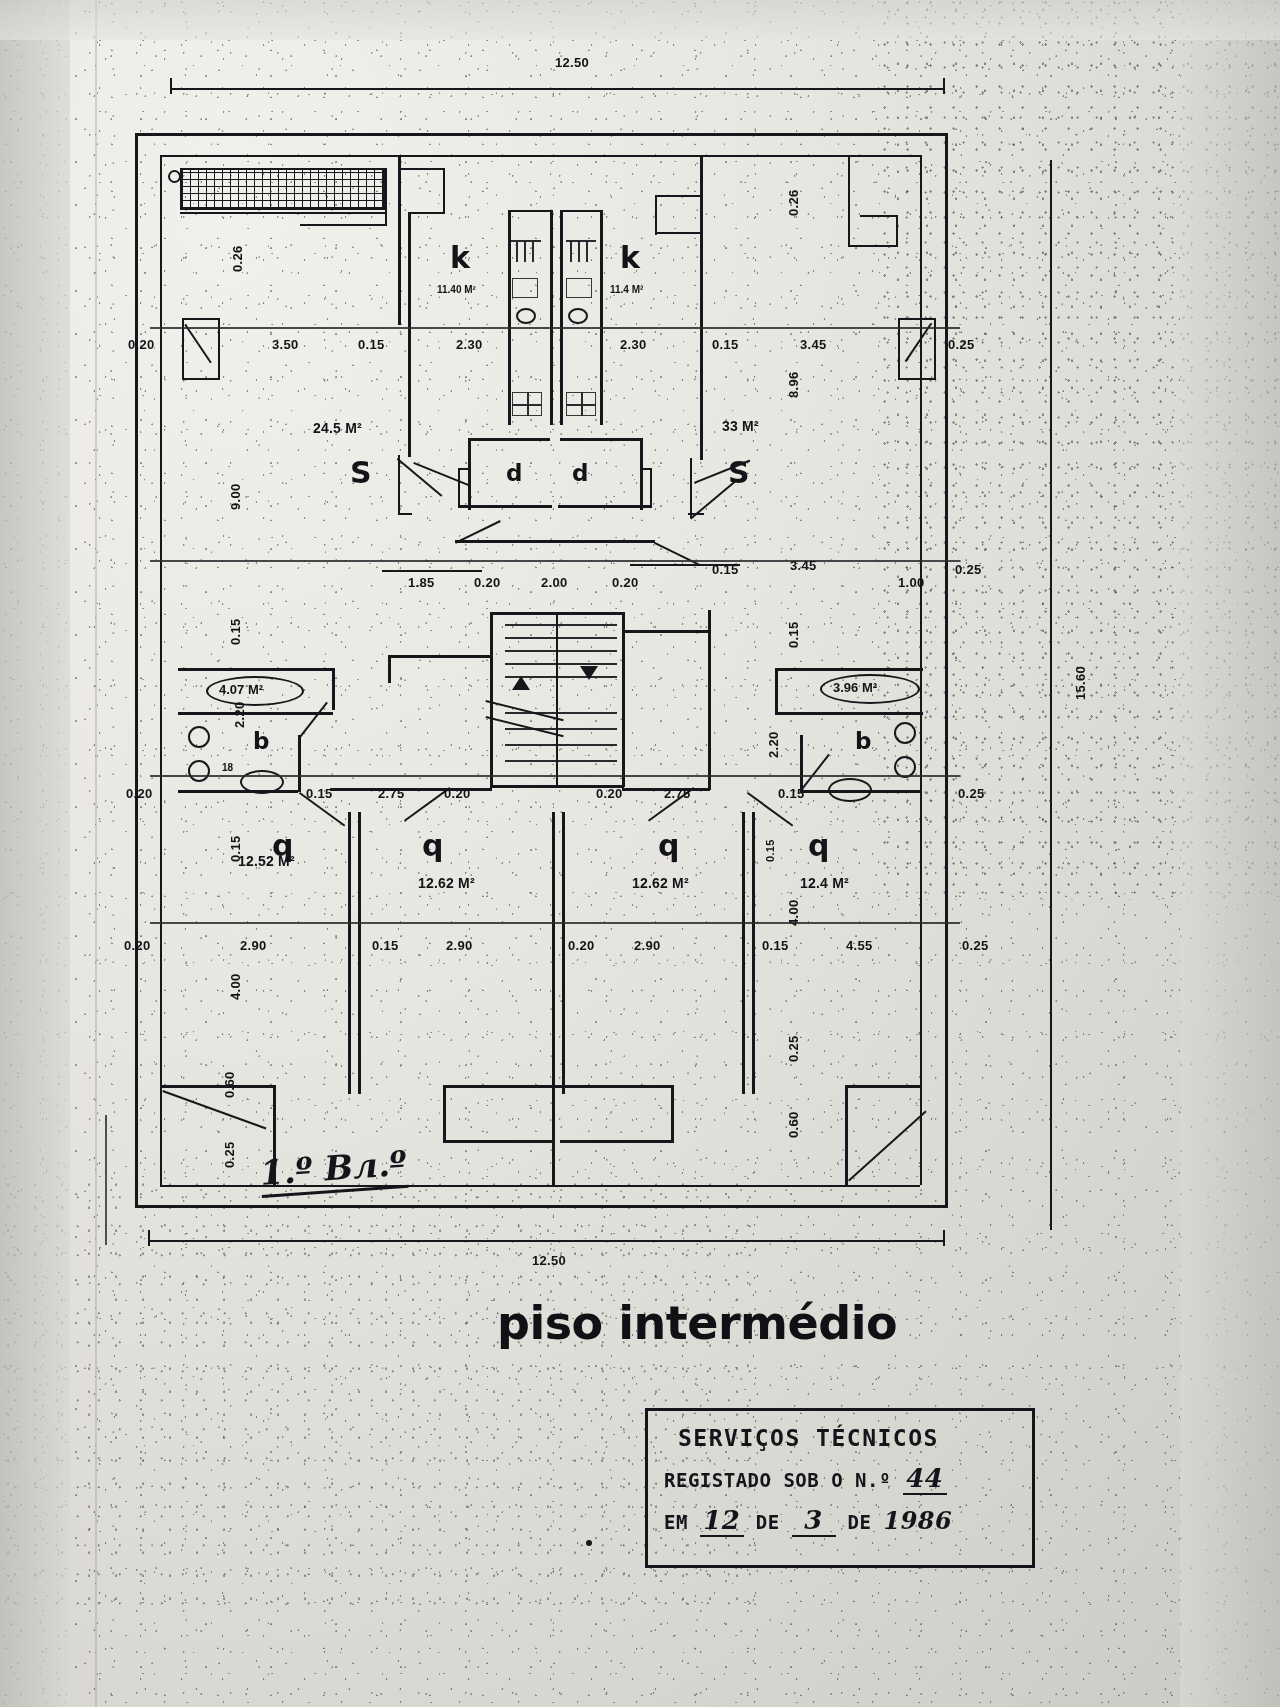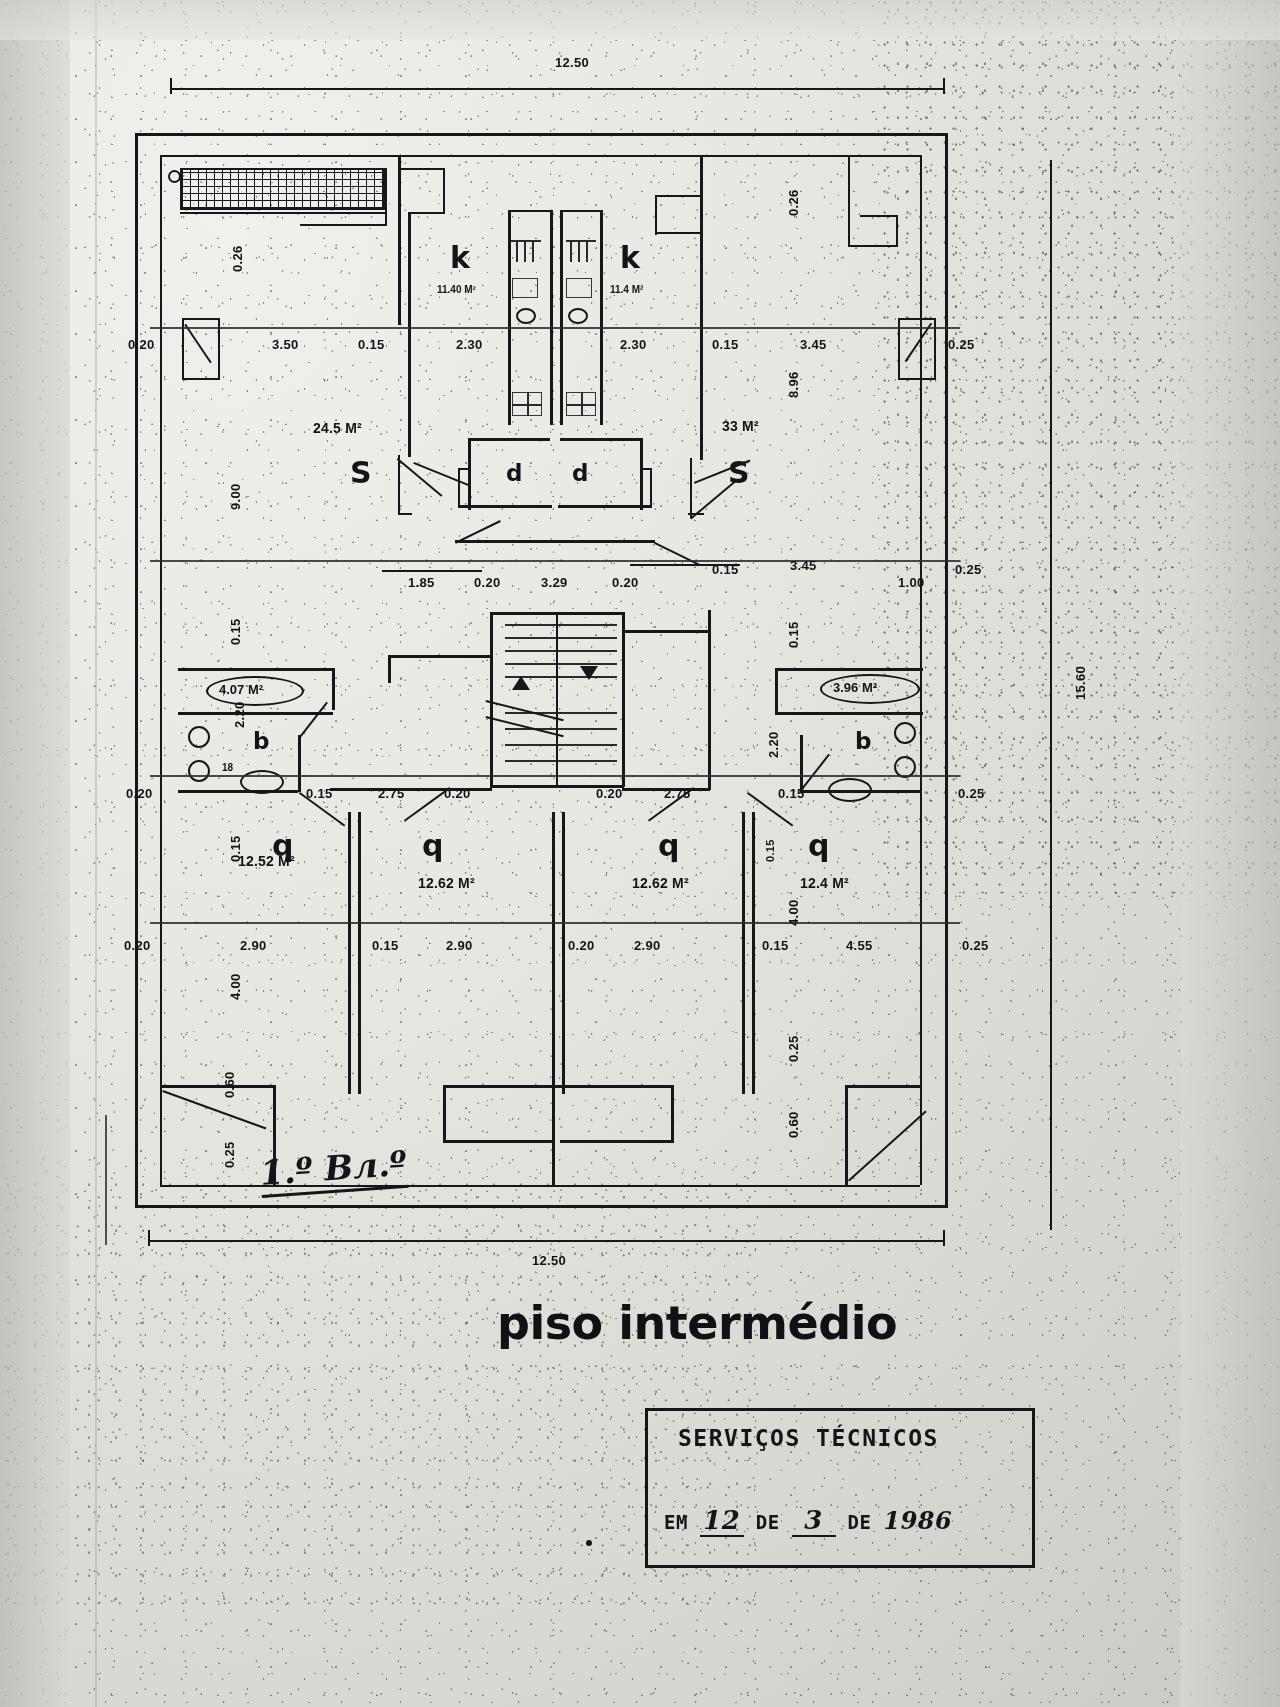--- a/index.html
+++ b/index.html
@@ -332,21 +332,21 @@
   <div class="lbl dim" style="left:272px;top:337px;">3.50</div>
   <div class="lbl dim" style="left:358px;top:337px;">0.15</div>
   <div class="lbl dim" style="left:456px;top:337px;">2.30</div>
   <div class="lbl dim" style="left:620px;top:337px;">2.30</div>
   <div class="lbl dim" style="left:712px;top:337px;">0.15</div>
   <div class="lbl dim" style="left:800px;top:337px;">3.45</div>
   <div class="lbl dim" style="left:948px;top:337px;">0.25</div>
 
   <div class="lbl dim" style="left:408px;top:575px;">1.85</div>
   <div class="lbl dim" style="left:474px;top:575px;">0.20</div>
-  <div class="lbl dim" style="left:541px;top:575px;">3.29</div>
+  <div class="lbl dim" style="left:541px;top:575px;">2.00</div>
   <div class="lbl dim" style="left:612px;top:575px;">0.20</div>
   <div class="lbl dim" style="left:712px;top:562px;">0.15</div>
   <div class="lbl dim" style="left:790px;top:558px;">3.45</div>
   <div class="lbl dim" style="left:898px;top:575px;">1.00</div>
   <div class="lbl dim" style="left:955px;top:562px;">0.25</div>
 
   <div class="lbl dim" style="left:126px;top:786px;">0.20</div>
   <div class="lbl dim" style="left:306px;top:786px;">0.15</div>
   <div class="lbl dim" style="left:378px;top:786px;">2.75</div>
   <div class="lbl dim" style="left:444px;top:786px;">0.20</div>
@@ -392,20 +392,24 @@
   <div class="ink thin v" style="left:105px;top:1115px;height:130px;opacity:.8;"></div>
 
   <div id="handfloor">
     <span class="ul">1.º  Bл.º</span>
   </div>
 
   <div id="title">piso intermédio</div>
 
   <div id="stamp">
     <div class="stampline" id="st1">SERVIÇOS TÉCNICOS</div>
+    <div class="stampline" id="st2">
+      <span>REGISTADO SOB O N.º</span>
+      <span class="uline hand" style="font-size:26px;">44</span>
+    </div>
     <div class="stampline" id="st3">
       <span>EM</span>
       <span class="uline hand" style="font-size:26px;">12</span>
       <span>DE</span>
       <span class="uline hand" style="font-size:26px;">3</span>
       <span>DE</span>
       <span class="hand" style="font-size:24px;">1986</span>
     </div>
   </div>
 

